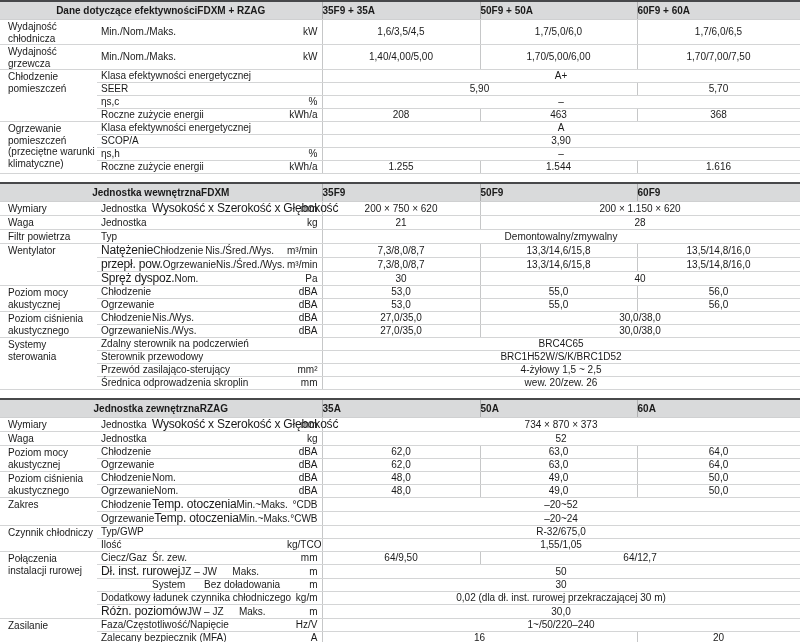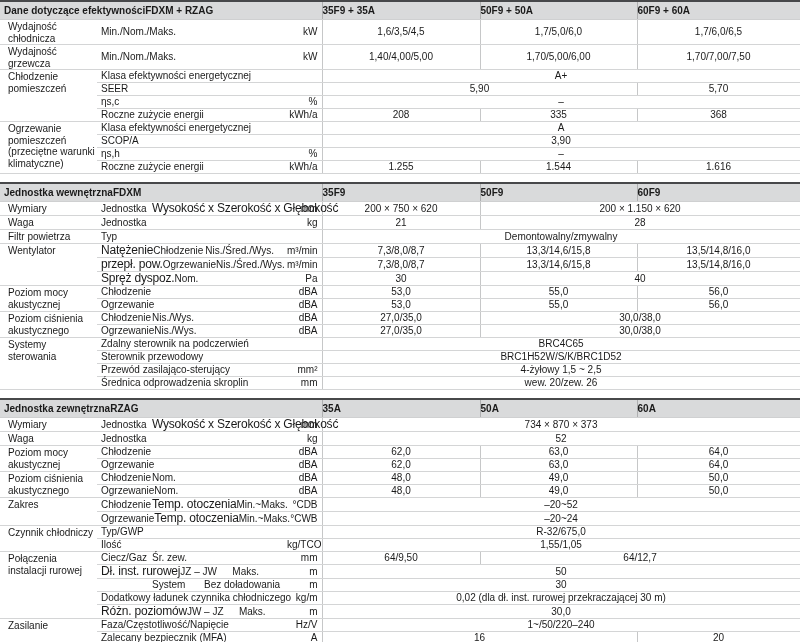--- a/index.html
+++ b/index.html
@@ -13,21 +13,21 @@
     background:#d9dadb;
     border-top:2px solid #47484a;
     border-bottom:1px solid #cfd0d1;
     height:17px;
     font-size:10px;
     font-weight:bold;
     padding:0;
     vertical-align:middle;
   }
   th.sh-left { text-align:left; }
-  .sh-flex { display:flex; justify-content:flex-start; align-items:center; padding:0 4px; }
+  .sh-flex { display:flex; justify-content:center; align-items:center; padding:0 4px; }
   th.sh-col { text-align:left; border-left:1px solid #aeafb0; }
 
   td { height:12px; line-height:12px; font-size:10px; padding:0; border-bottom:1px solid #d4d5d6; vertical-align:middle; overflow:hidden; }
   td.cat  { vertical-align:top; padding:1px 1px 0 8px; line-height:11.5px; overflow:visible; }
   td.attr { padding-left:4px; white-space:nowrap; overflow:visible; }
   td.attr span { display:inline-block; vertical-align:baseline; }
   td.attr span:nth-child(1) { min-width:51px; }
   td.attr span:nth-child(2) { min-width:52px; }
   td.attr span.small { font-size:12px; letter-spacing:-0.2px; }
   td.unit { text-align:right; padding-right:4px; white-space:nowrap; }
@@ -91,21 +91,21 @@
         </tr>
         <tr>
           <td class="attr"><span>ηs,c</span></td>
           <td class="unit">%</td>
           <td class="val" colspan="3">–</td>
         </tr>
         <tr>
           <td class="attr"><span>Roczne zużycie energii</span></td>
           <td class="unit">kWh/a</td>
           <td class="val" colspan="1">208</td>
-          <td class="val" colspan="1">335</td>
+          <td class="val" colspan="1">463</td>
           <td class="val" colspan="1">368</td>
         </tr>
         <tr>
           <td class="cat" rowspan="4">Ogrzewanie pomieszczeń (przeciętne warunki klimatyczne)</td>
           <td class="attr"><span>Klasa efektywności energetycznej</span></td>
           <td class="unit"></td>
           <td class="val" colspan="3">A</td>
         </tr>
         <tr>
           <td class="attr"><span>SCOP/A</span></td>

